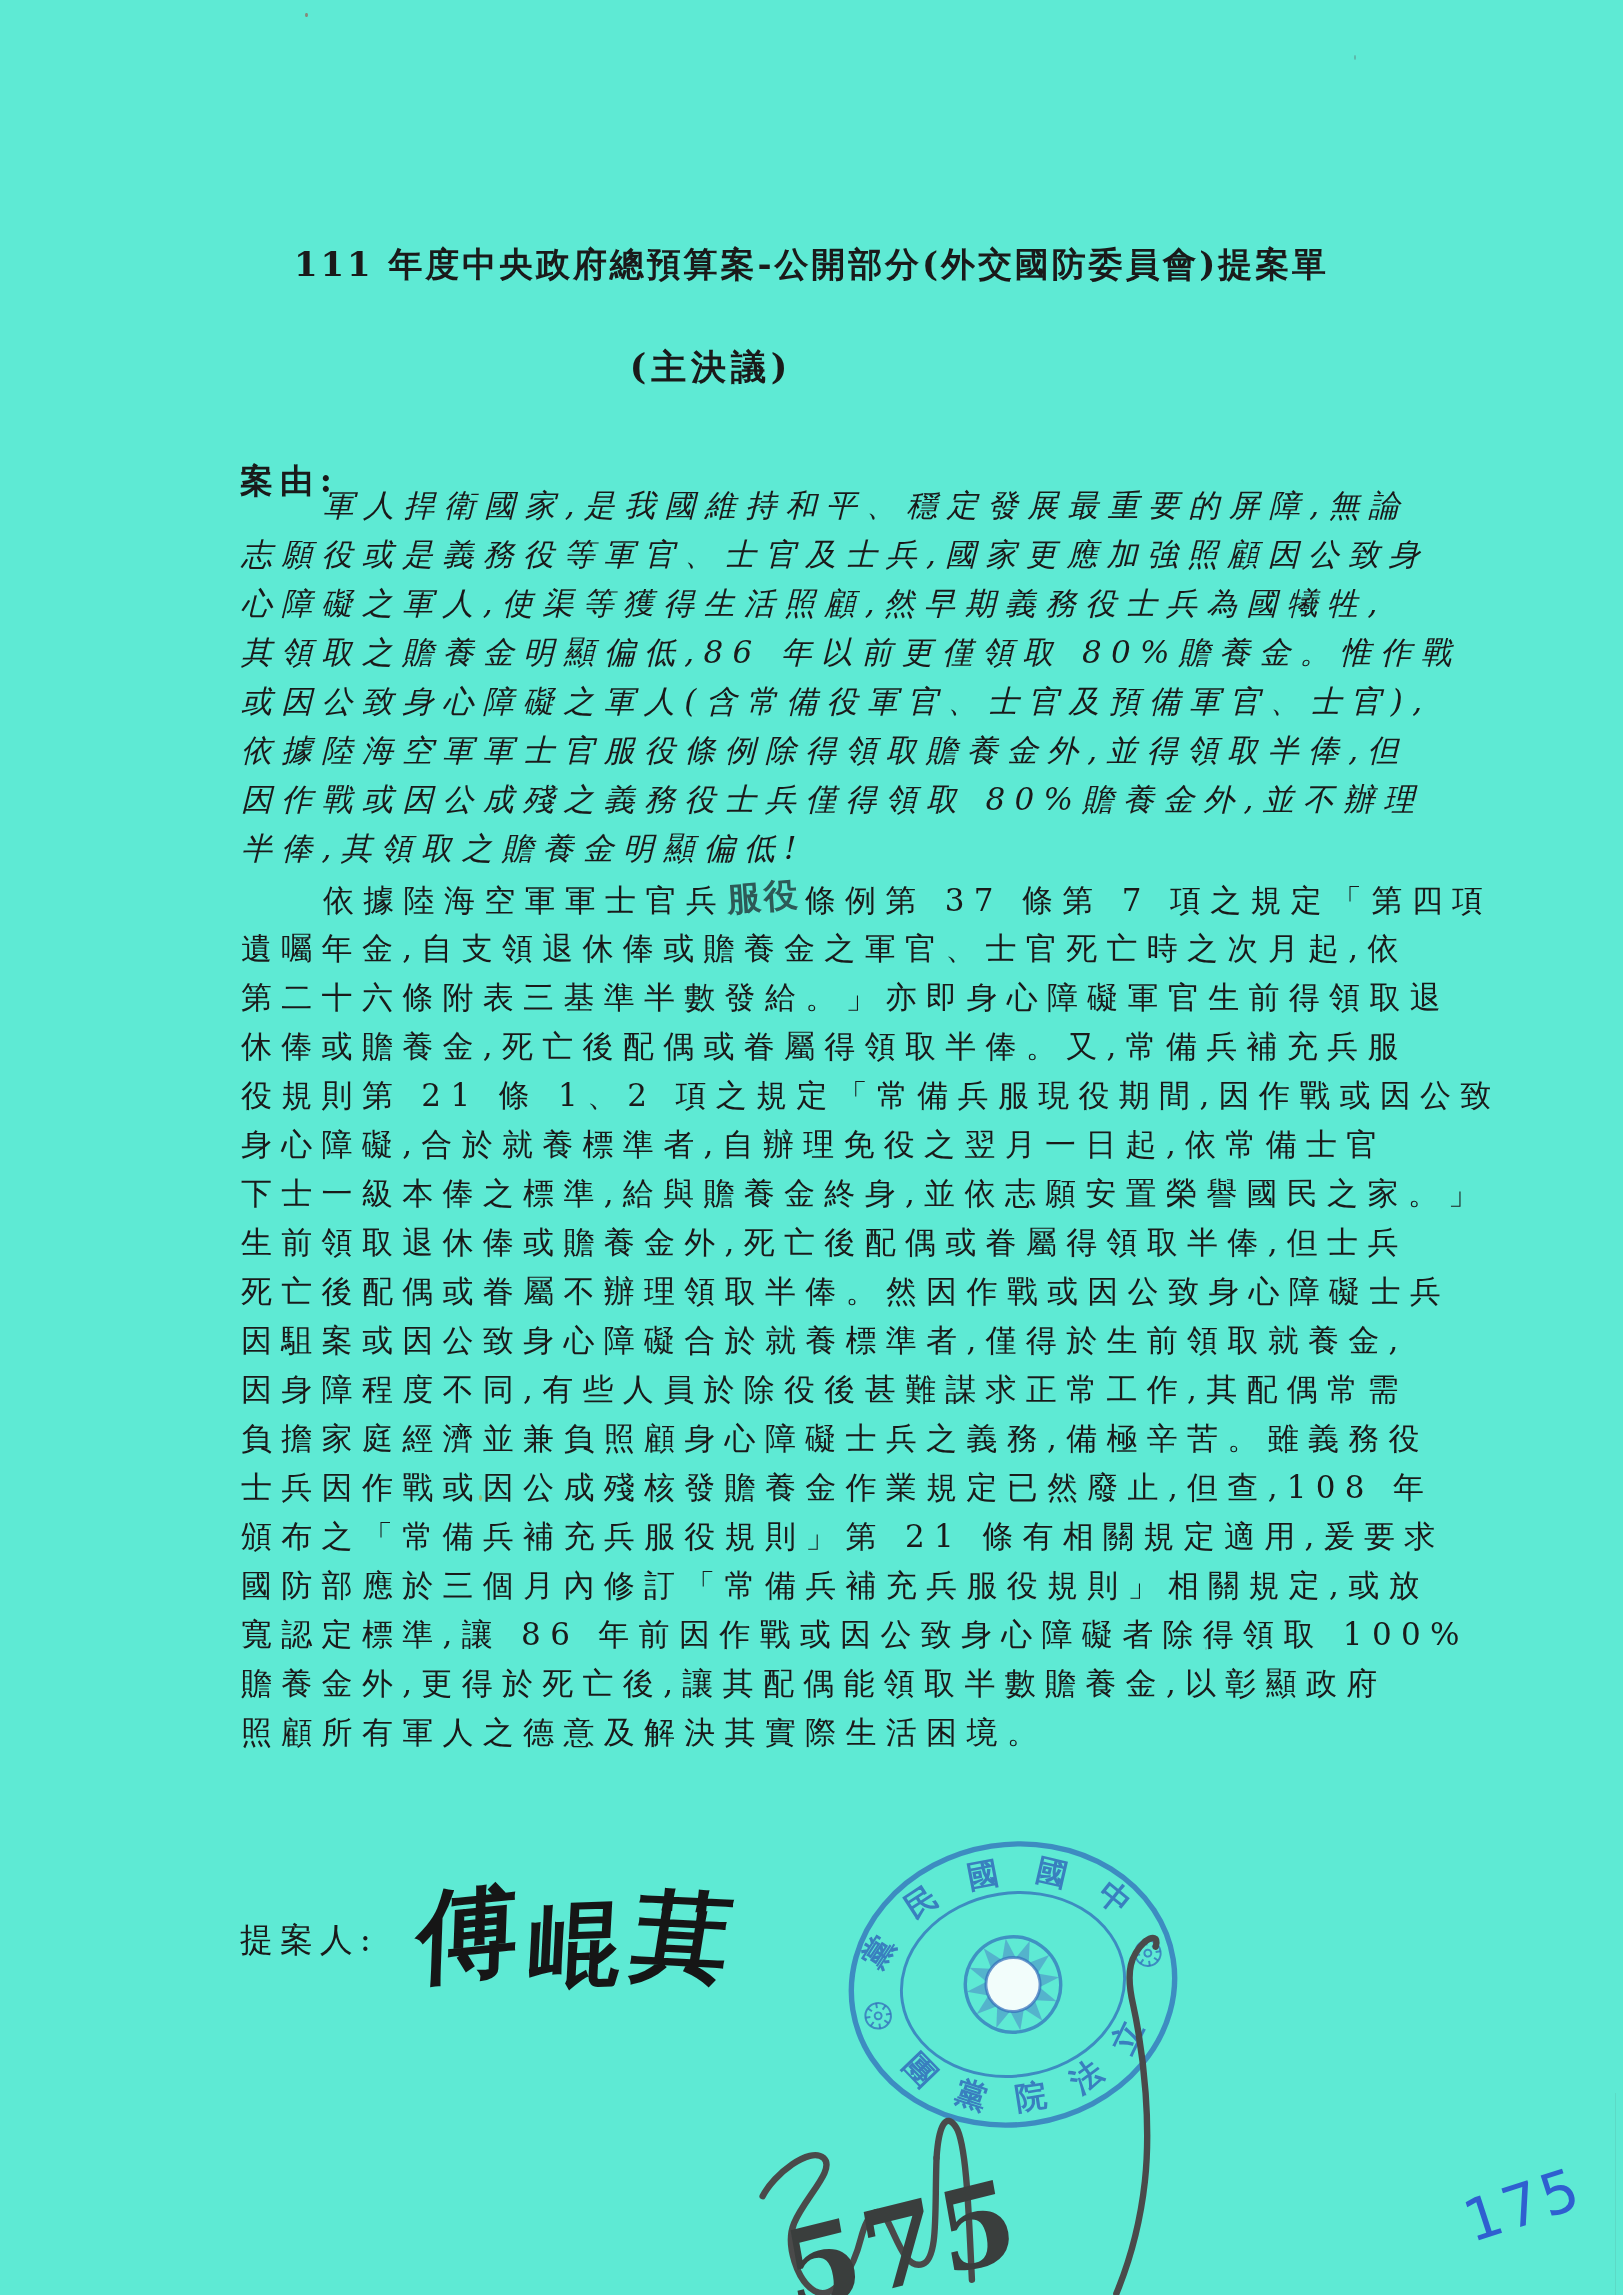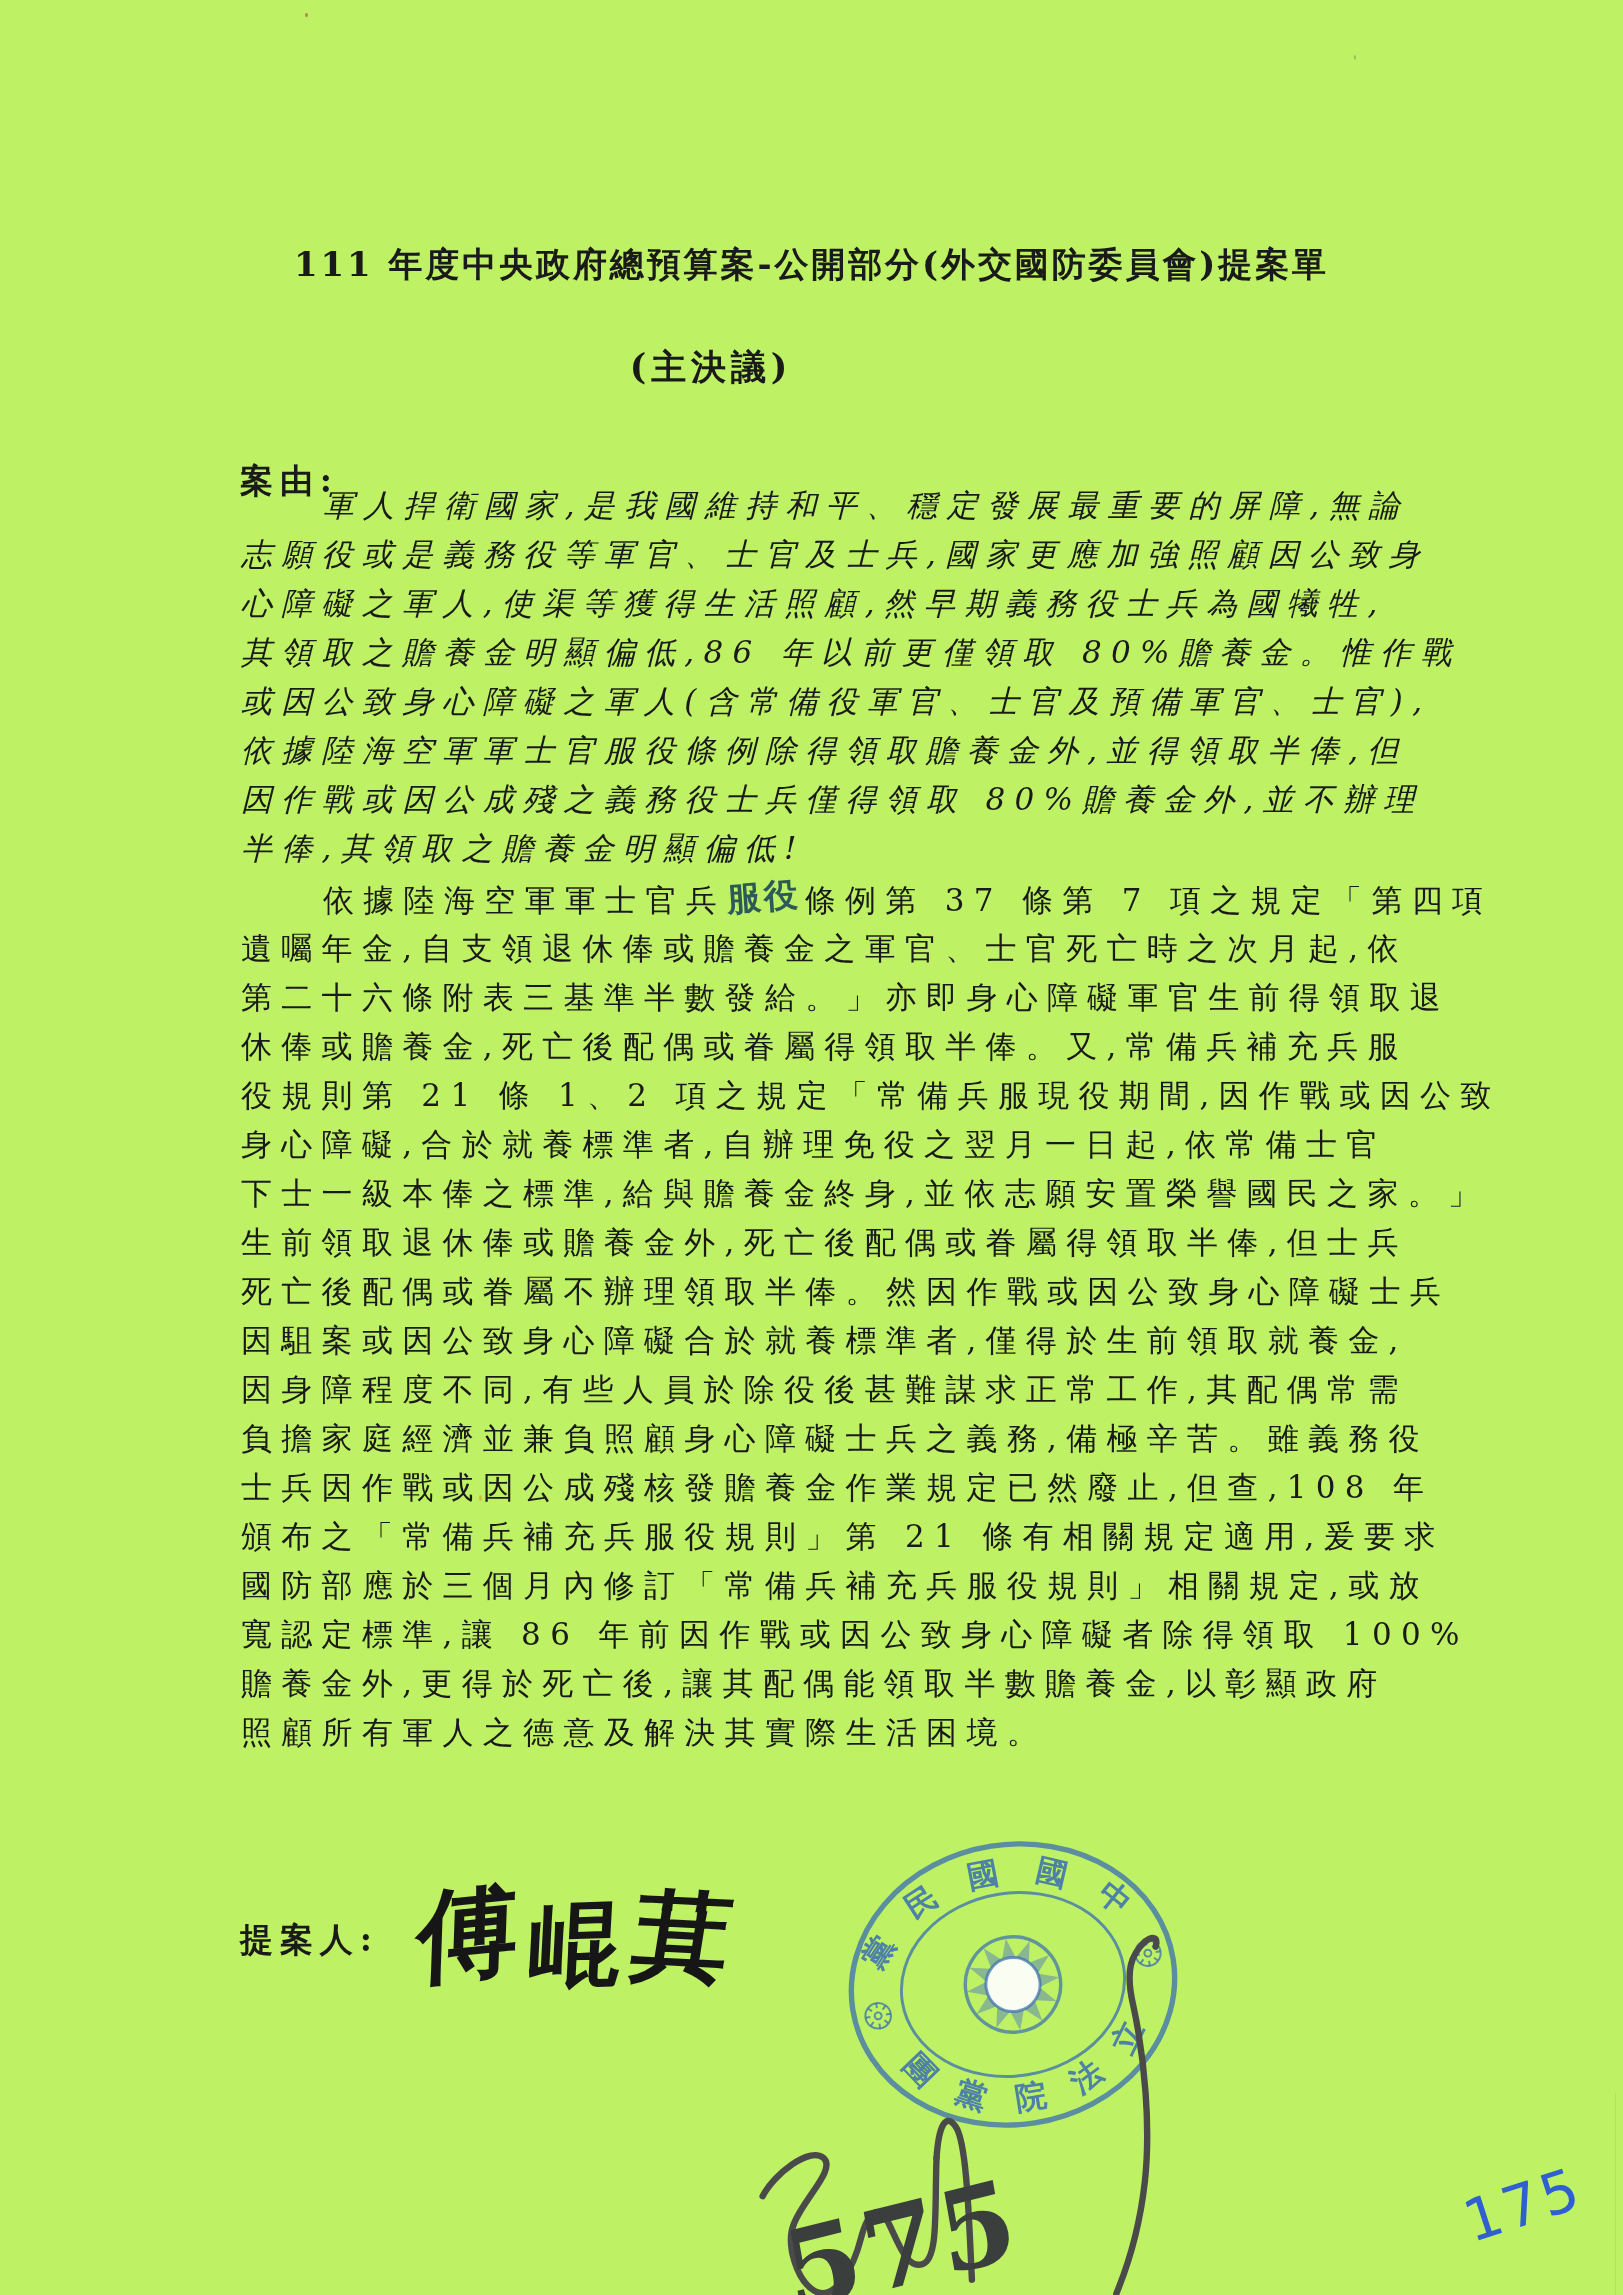--- a/index.html
+++ b/index.html
@@ -1,19 +1,19 @@
 <!DOCTYPE html>
 <html style="font-size:7.9px"><head>
 <meta charset="utf-8">
 <style>
   html,body{margin:0;padding:0;background:#e8e8e8;}
   .page{
     position:relative;
     width:1623px;height:2295px;
-    background:#bef264;
+    background:#5eead4;
     overflow:hidden;
     font-family:"DejaVu Serif","Liberation Serif",serif;
     color:#1a1a1a;
   }
   
   .doc-title{
     position:absolute;top:242px;left:0;width:1623px;
     text-align:center;font-size:34px;font-weight:700;
     letter-spacing:2.9px;white-space:nowrap;
   }
@@ -41,21 +41,21 @@
     color:#2d5a57;
     font-size:34px;
     font-weight:600;
     letter-spacing:2.9px;
     transform:rotate(-4deg) translateY(-2.9px);
     margin:0 3.9px 0 1px;
   }
   
   .proposer-label{
     position:absolute;top:1918px;left:240px;
-    font-size:33px;font-weight:700;letter-spacing:6.9px;
+    font-size:33px;font-weight:400;letter-spacing:6.9px;
   }
   .signature{
     position:absolute;top:1867px;left:417px;
     white-space:nowrap;
   }
   .signature .sig-ch{
     display:inline-block;
     font-size:101px;font-weight:700;color:#161616;
     transform:skewX(-7deg);
   }

